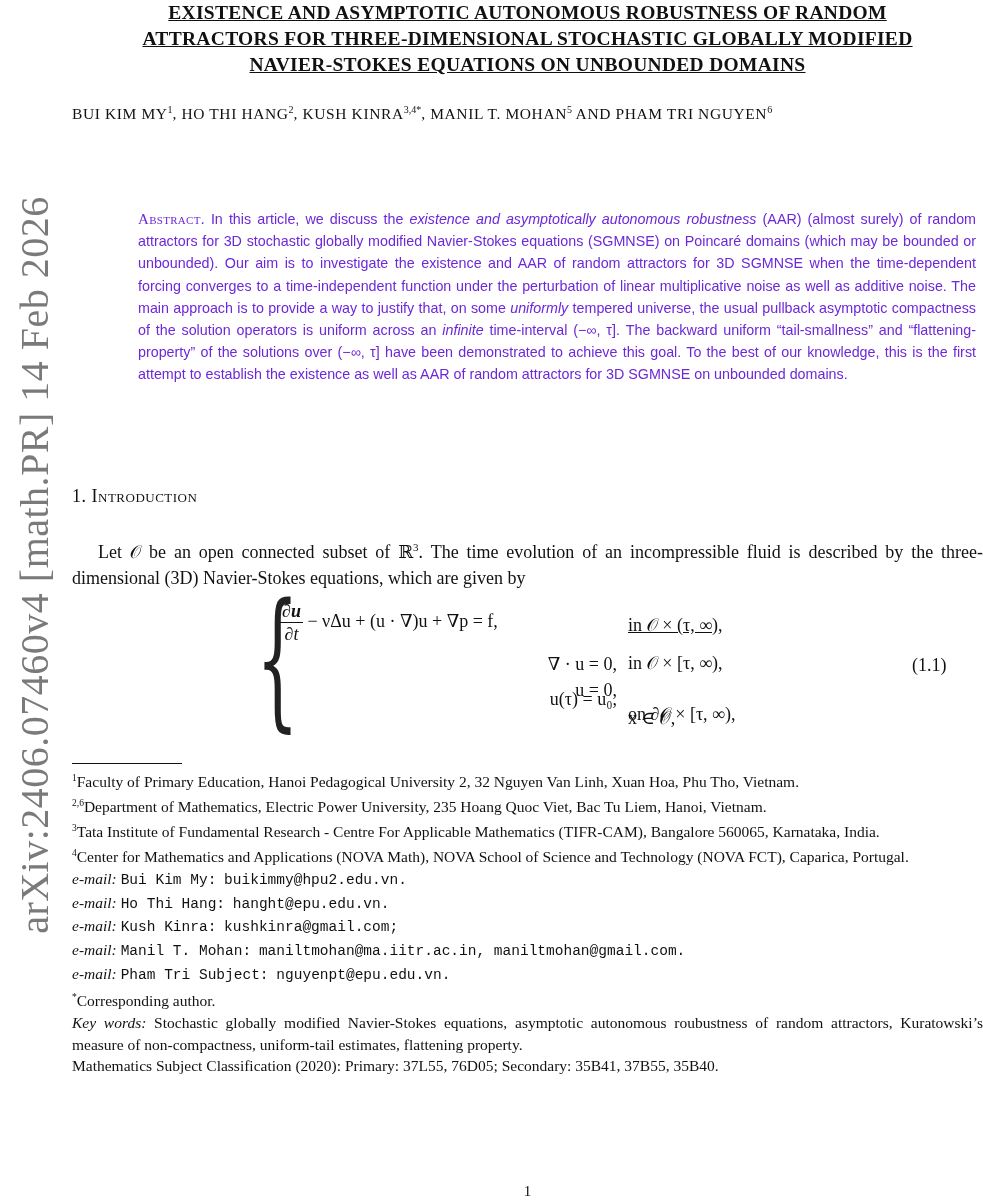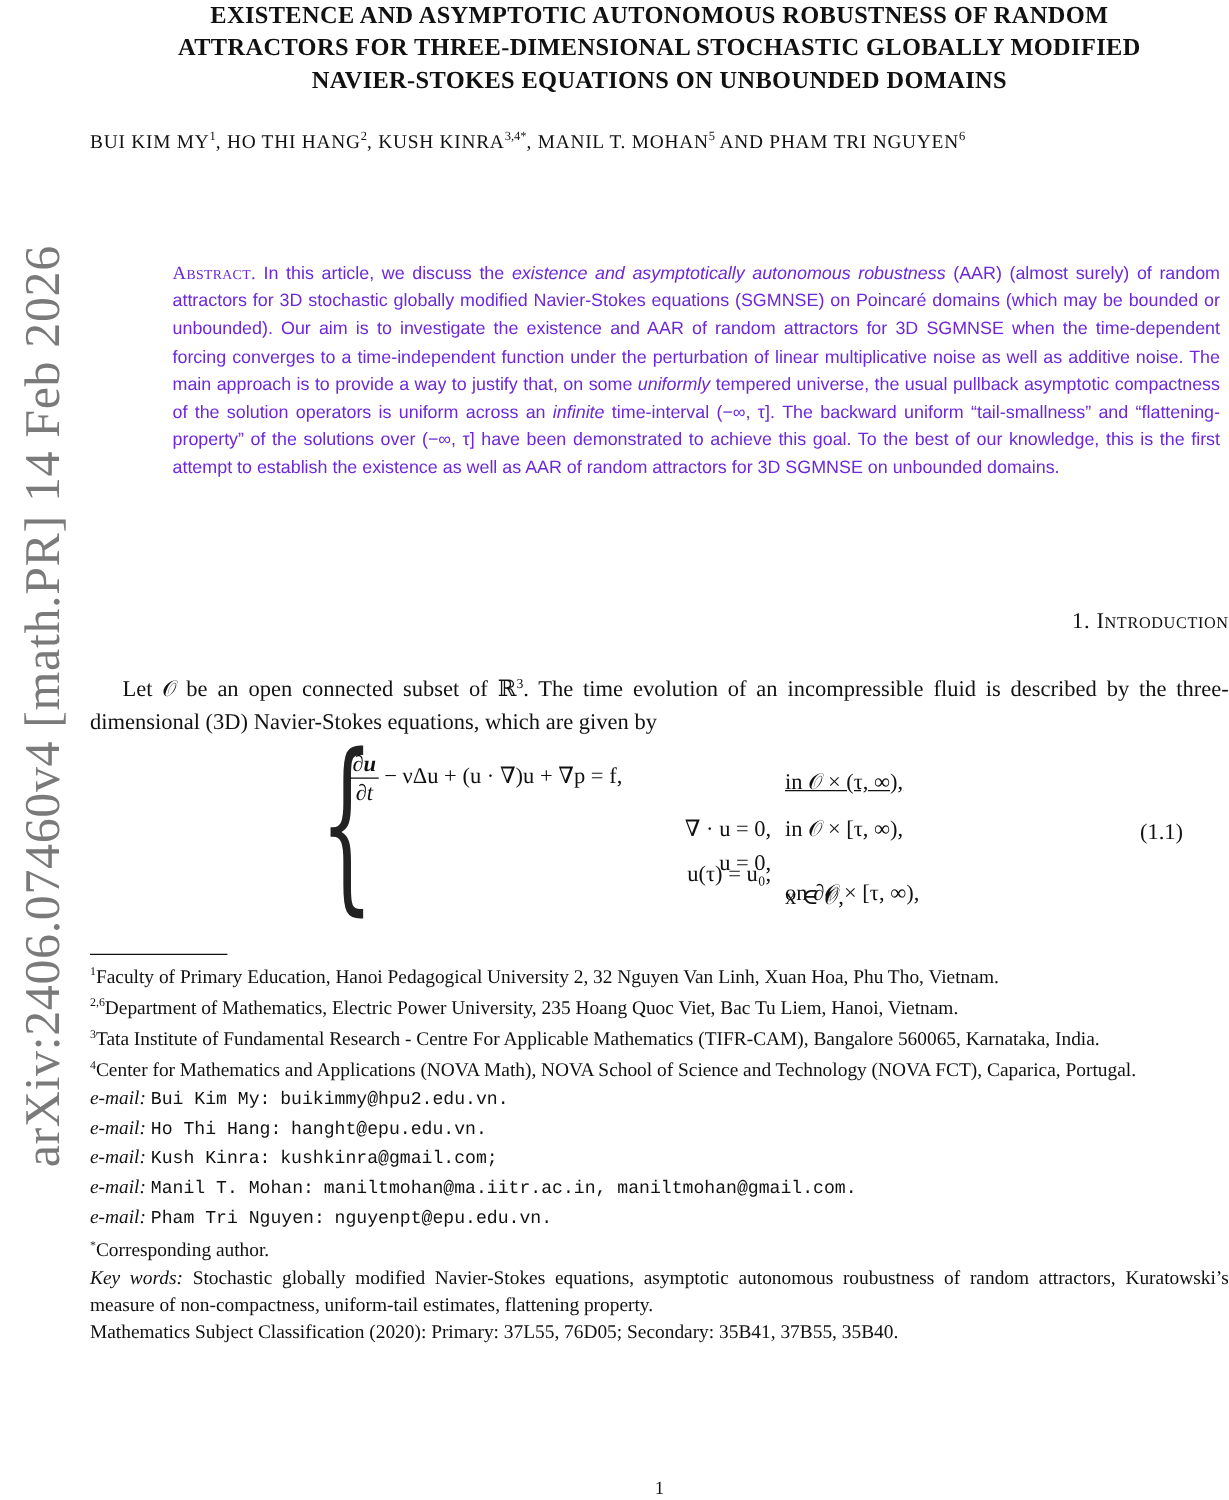--- a/index.html
+++ b/index.html
@@ -8,35 +8,35 @@
     position: absolute; left: 4px; top: 190px; width: 60px; height: 750px;
   }
   .stamp span {
     position: absolute; left: 50%; top: 50%;
     transform: translate(-50%, -50%) rotate(-90deg);
     white-space: nowrap; font-size: 40px; color: #7a7a7a;
     font-family: "Liberation Serif", serif; letter-spacing: 0.5px;
   }
   .title {
     position: absolute; left: 72px; width: 911px; top: 0px; text-align: center;
-    font-weight: bold; font-size: 19.5px; line-height: 26px; letter-spacing: 0.3px;
+    font-weight: bold; font-size: 19.5px; line-height: 26px; letter-spacing: 0.3px; text-decoration: underline;
   }
   .authors {
     position: absolute; left: 72px; width: 911px; top: 104px; text-align: left;
     font-size: 15.5px; letter-spacing: 0.6px;
   }
   .authors sup { font-size: 10px; letter-spacing: 0; }
   .abstract {
     position: absolute; left: 138px; width: 838px; top: 208px;
     font-family: "Liberation Sans", "DejaVu Sans", sans-serif; font-size: 14.3px; line-height: 22.2px;
     text-align: justify; color: #6d28d9;
   }
   .abstract .label { font-family: "Liberation Serif", serif; font-variant: small-caps; font-size: 15px; letter-spacing: 0.3px; }
   .section-title {
-    position: absolute; left: 72px; width: 911px; top: 486px; text-align: right;
+    position: absolute; left: 72px; width: 911px; top: 486px; text-align: left;
     font-size: 18px; font-variant: small-caps; letter-spacing: 0.5px;
   }
   .intro {
     position: absolute; left: 72px; width: 911px; top: 523px;
     font-size: 18px; line-height: 26px; text-align: justify; margin-top: 11px;
   }
   .intro p { margin: 0; text-indent: 26px; }
   .eq {
     position: absolute; left: 262px; top: 590px; width: 721px; height: 150px;
     font-size: 18px;
@@ -111,20 +111,20 @@
 <div class="foot">
   <div class="fn"><sup>1</sup><span>Faculty of Primary Education, Hanoi Pedagogical University 2, 32 Nguyen Van Linh, Xuan Hoa, Phu Tho, Vietnam.</span></div>
   <div class="fn"><sup>2,6</sup><span>Department of Mathematics, Electric Power University, 235 Hoang Quoc Viet, Bac Tu Liem, Hanoi, Vietnam.</span></div>
   <div class="fn"><sup>3</sup><span>Tata Institute of Fundamental Research - Centre For Applicable Mathematics (TIFR-CAM), Bangalore 560065, Karnataka, India.</span></div>
   <div class="fn"><sup>4</sup><span>Center for Mathematics and Applications (NOVA Math), NOVA School of Science and Technology (NOVA FCT), Caparica, Portugal.</span></div>
 
   <div><span class="em">e-mail:</span> <span class="mono">Bui Kim My:</span>&nbsp; <span class="mono">buikimmy@hpu2.edu.vn.</span></div>
   <div><span class="em">e-mail:</span> <span class="mono">Ho Thi Hang:</span>&nbsp; <span class="mono">hanght@epu.edu.vn.</span></div>
   <div><span class="em">e-mail:</span> <span class="mono">Kush Kinra:</span>&nbsp; <span class="mono">kushkinra@gmail.com;</span></div>
   <div><span class="em">e-mail:</span> <span class="mono">Manil T. Mohan:</span>&nbsp; <span class="mono">maniltmohan@ma.iitr.ac.in, maniltmohan@gmail.com.</span></div>
-  <div><span class="em">e-mail:</span> <span class="mono">Pham Tri Nguyen:</span>&nbsp; <span class="mono">nguyenpt@epu.edu.vn.</span></div>
+  <div><span class="em">e-mail:</span> <span class="mono">Pham Tri Subject:</span>&nbsp; <span class="mono">nguyenpt@epu.edu.vn.</span></div>
 
   <div><sup>*</sup><span>Corresponding author.</span></div>
   <div class="fn"><span class="em">Key words:</span><span> Stochastic globally modified Navier-Stokes equations, asymptotic autonomous roubustness of random attractors, Kuratowski’s measure of non-compactness, uniform-tail estimates, flattening property.</span></div>
   <div>Mathematics Subject Classification (2020): Primary: 37L55, 76D05; Secondary: 35B41, 37B55, 35B40.</div>
 </div>
 
 <div class="pagenum">1</div>
 
 </body></html>

